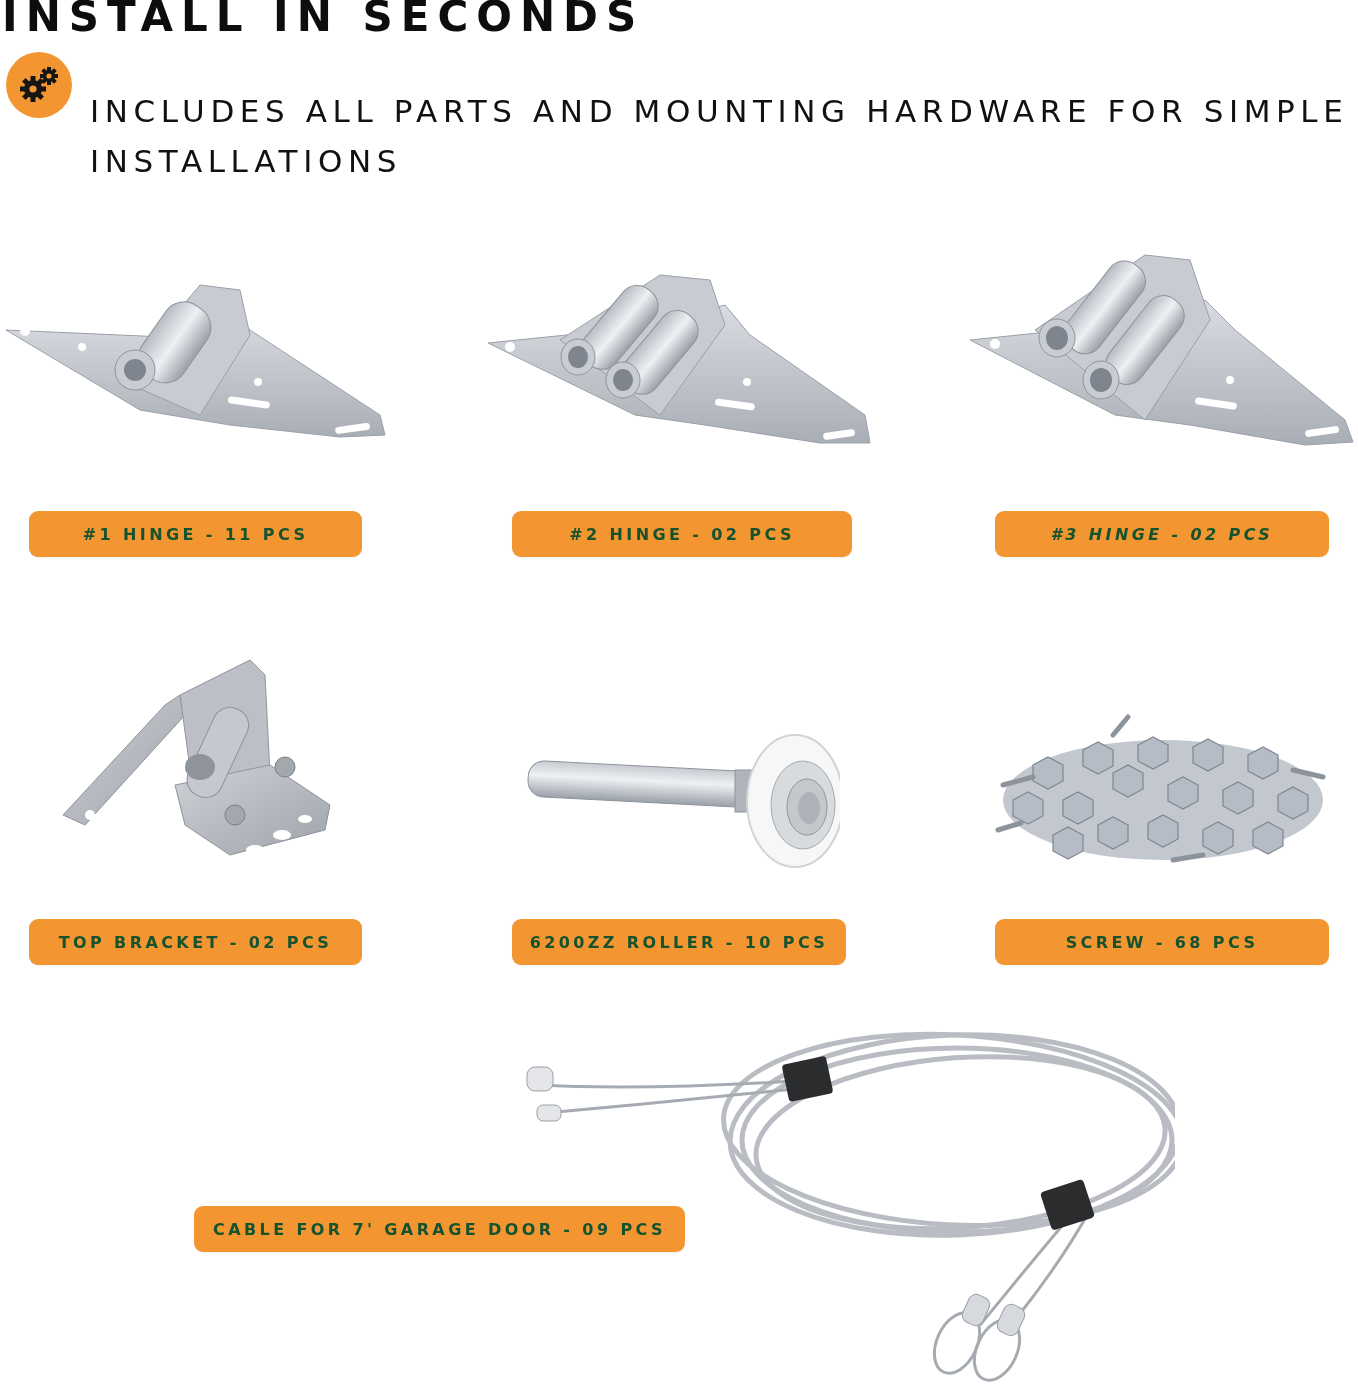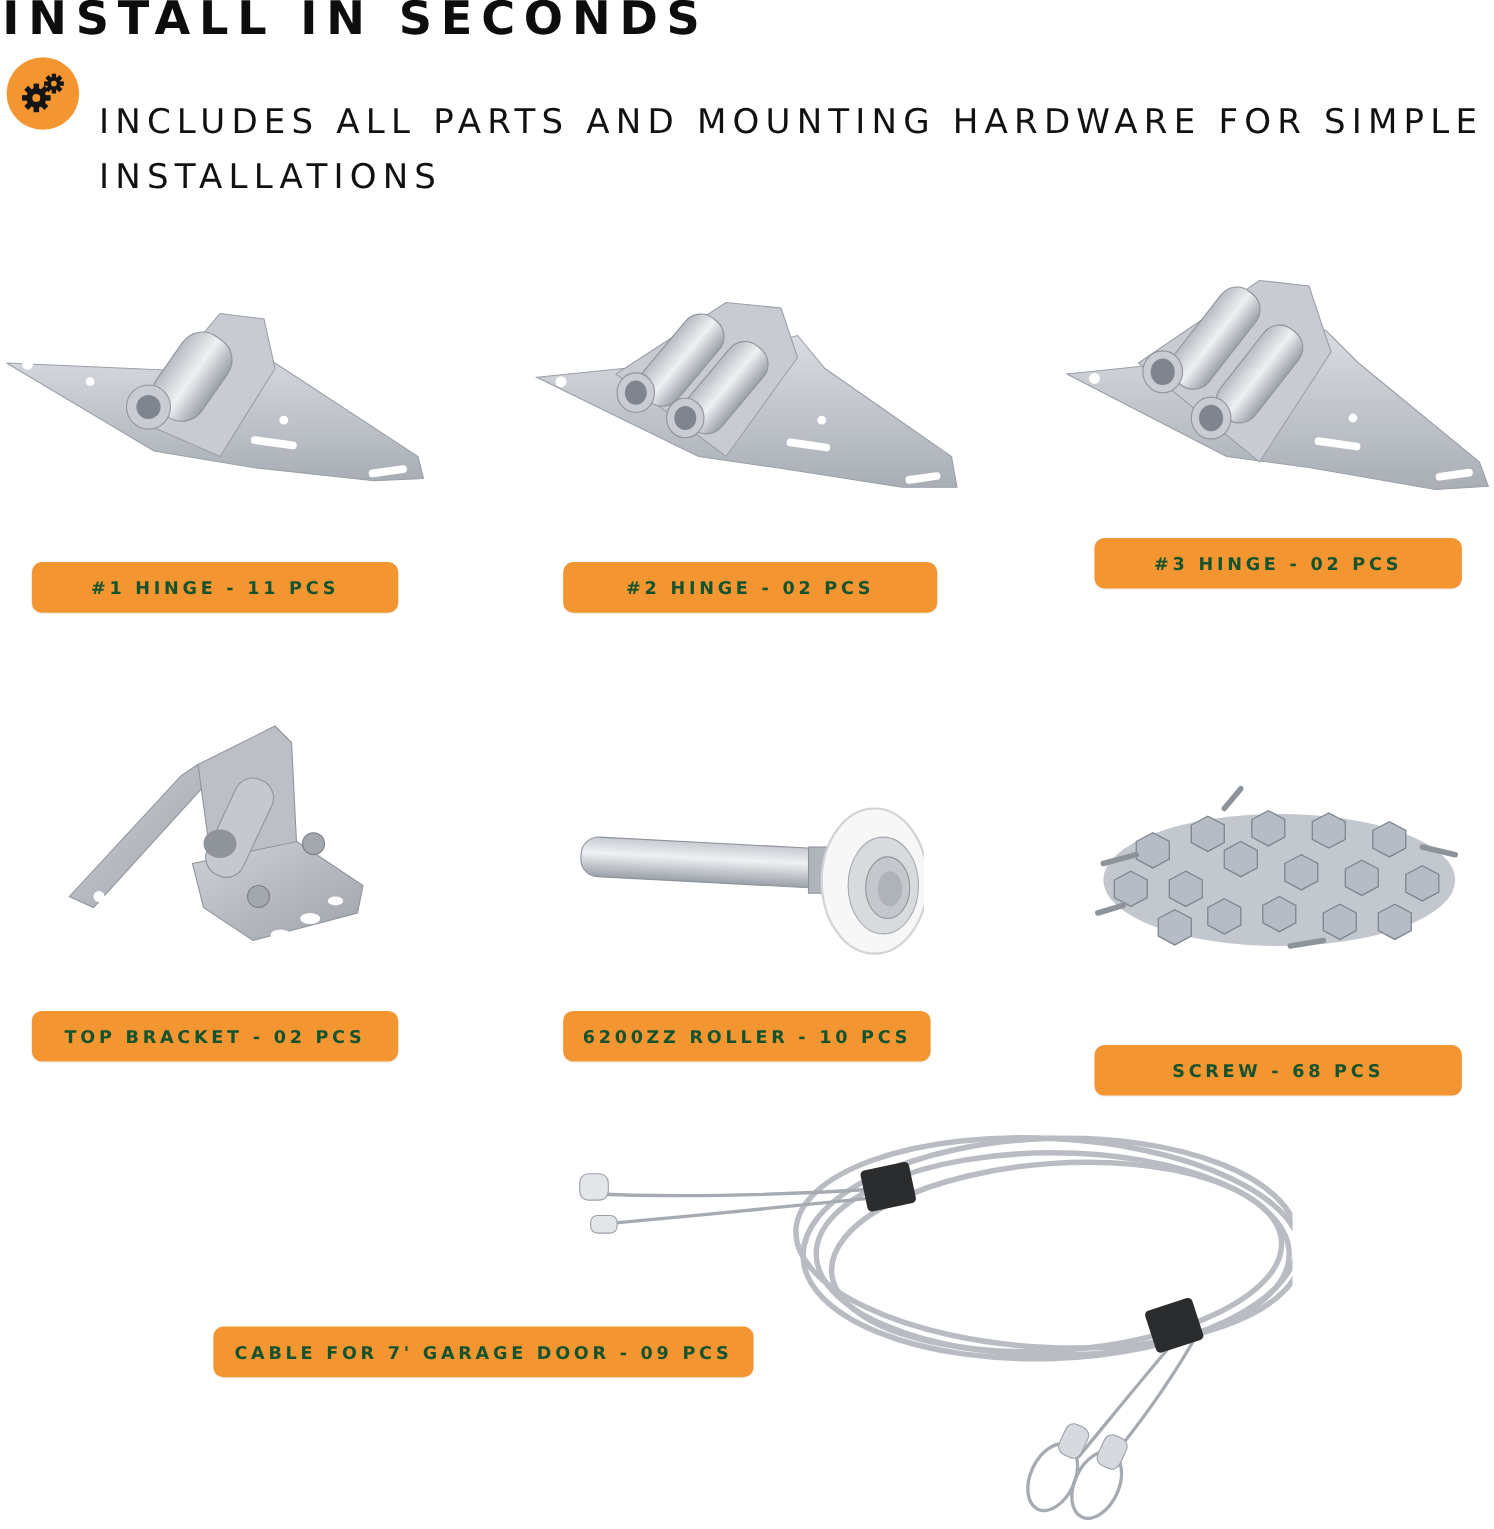--- a/index.html
+++ b/index.html
@@ -128,21 +128,21 @@
     <ellipse cx="136" cy="130" rx="11" ry="12" fill="#7f858e"></ellipse>
     <circle cx="30" cy="94" r="5" fill="#fff"></circle>
     <circle cx="265" cy="130" r="4" fill="#fff"></circle>
     <rect x="230" y="150" width="42" height="7" rx="3.5" transform="rotate(8 251 153)" fill="#fff"></rect>
     <rect x="340" y="178" width="34" height="7" rx="3.5" transform="rotate(-8 357 181)" fill="#fff"></rect>
   </svg>
 </div>
 
 <div class="label" style="left:29px; top:511px; width:333px;">#1 HINGE - 11 PCS</div>
 <div class="label" style="left:512px; top:511px; width:340px;">#2 HINGE - 02 PCS</div>
-<div class="label" style="left:995px; top:489px; width:334px;">#3 HINGE - 02 PCS</div>
+<div class="label" style="left:995px; top:511px; width:334px;font-style:italic;">#3 HINGE - 02 PCS</div>
 
 <div class="item" style="left:55px; top:655px;">
   <svg width="285" height="210" viewBox="0 0 285 210">
     <defs>
       <linearGradient id="bk" x1="0" y1="0" x2="1" y2="1">
           <stop offset="0" stop-color="#cfd2d7"></stop>
           <stop offset="1" stop-color="#9ea3aa"></stop>
         </linearGradient>
     </defs>
     <polygon points="8,160 110,50 125,40 130,60 30,170" fill="url(#bk)" stroke="#8f949b"></polygon>
@@ -203,21 +203,21 @@
       <line x1="300" y1="65" x2="330" y2="72"></line>
       <line x1="5" y1="125" x2="28" y2="118"></line>
       <line x1="180" y1="155" x2="210" y2="150"></line>
       <line x1="120" y1="30" x2="135" y2="12"></line>
     </g>
   </svg>
 </div>
 
 <div class="label" style="left:29px; top:919px; width:333px;">TOP BRACKET - 02 PCS</div>
 <div class="label" style="left:512px; top:919px; width:334px;text-align:right;">6200ZZ ROLLER - 10 PCS</div>
-<div class="label" style="left:995px; top:919px; width:334px;margin-top:31px;">SCREW - 68 PCS</div>
+<div class="label" style="left:995px; top:919px; width:334px;">SCREW - 68 PCS</div>
 
 <div class="item" style="left:515px; top:1025px;">
   <svg width="660" height="365" viewBox="0 0 660 365">
     <g fill="none" stroke="#b9bdc3" stroke-width="5">
       <ellipse cx="440" cy="110" rx="225" ry="100" transform="rotate(-2 440 110)"></ellipse>
       <ellipse cx="442" cy="115" rx="215" ry="92"></ellipse>
       <ellipse cx="438" cy="105" rx="230" ry="95" transform="rotate(3 440 110)"></ellipse>
       <ellipse cx="445" cy="118" rx="205" ry="85" transform="rotate(-4 440 110)"></ellipse>
     </g>
     <g fill="none" stroke="#a6abb2" stroke-width="3">

